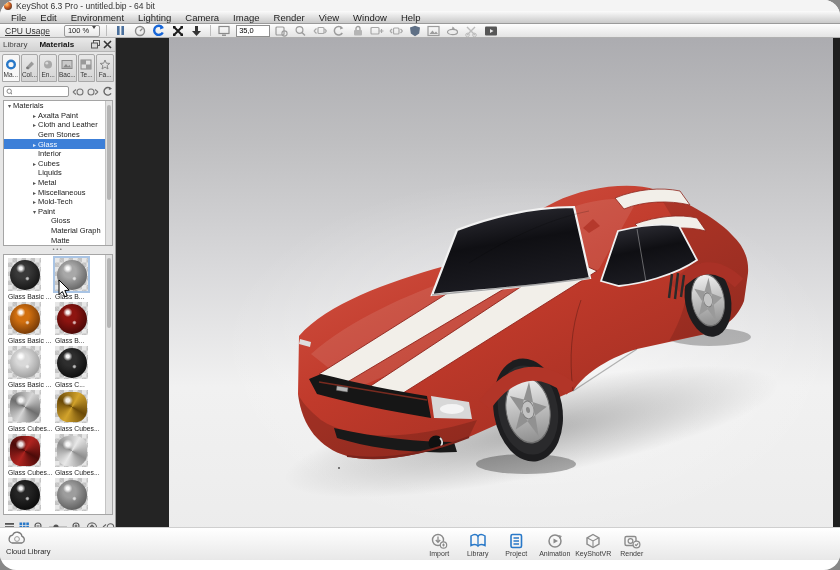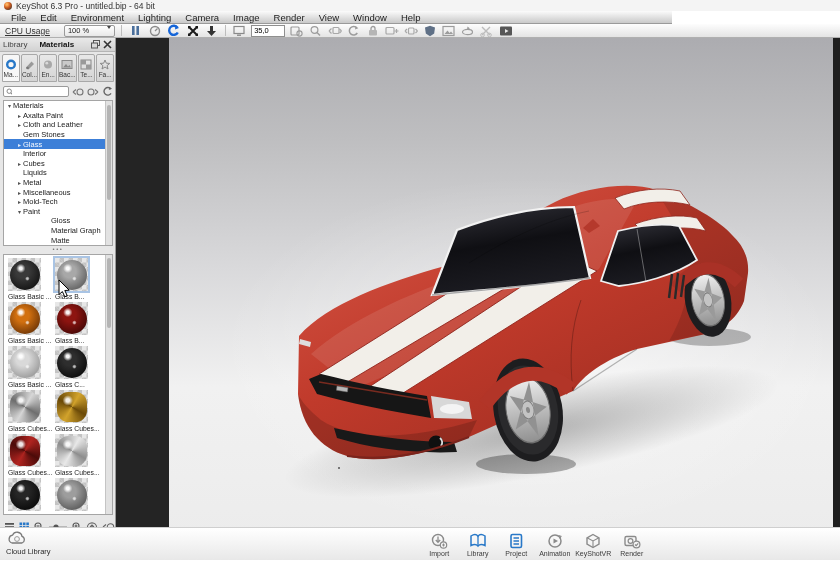--- a/index.html
+++ b/index.html
@@ -1,35 +1,35 @@
 <!DOCTYPE html>
 <html><head>
 <meta charset="utf-8">
 <style>
   html,body{margin:0;padding:0;background:#888;}
   .app{position:relative;width:840px;height:570px;background:#fff;overflow:hidden;
-       font-family:"Liberation Sans",sans-serif;color:#222;user-select:none;}
+       font-family:"Liberation Sans",sans-serif;color:#222;user-select:none;border-radius:16px;}
   
   .titlebar{position:absolute;left:0;top:0;width:840px;height:11px;background:#f4f4f4;
             display:flex;align-items:center;gap:4px;padding-left:4px;box-sizing:border-box;}
   .appicon{width:8px;height:8px;border-radius:50%;
            background:radial-gradient(circle at 35% 30%,#ffb25e 10%,#c8581e 45%,#37322e 90%);}
   .titletext{font-size:8.5px;color:#333;white-space:nowrap;}
   
-  .menubar{position:absolute;left:0;top:11px;width:672px;height:13px;
+  .menubar{position:absolute;left:0;top:11px;width:840px;height:13px;
            background:linear-gradient(#fbfbfb,#c9c9c9);border-bottom:1px solid #9a9a9a;
            display:flex;align-items:center;box-sizing:border-box;padding-left:4px;}
   .menubar span{font-size:9.5px;color:#1c1c1c;padding:0 7px;cursor:default;}
   
   .toolbar{position:absolute;left:0;top:24px;width:840px;height:14px;
            background:linear-gradient(#fdfdfd,#e4e4e4);border-bottom:1px solid #b0b0b0;
            display:flex;align-items:center;box-sizing:border-box;padding-left:5px;gap:4px;}
   .tb-label{font-size:8.5px;color:#333;margin-right:10px;text-decoration:underline;}
   .dropdown{display:flex;background:linear-gradient(#fff,#e8e8e8);
-            border:1px solid #9a9a9a;border-radius:2px;height:10px;padding:0 3px;gap:18px;}
+            border:1px solid #9a9a9a;border-radius:2px;height:10px;padding:0 3px;gap:3px;}
   .dropdown .dd-val{font-size:7.5px;color:#222;}
   .dd-arrow{width:0;height:0;border-left:2.5px solid transparent;border-right:2.5px solid transparent;
             border-top:3px solid #444;}
   .tsep{width:1px;height:11px;background:#bdbdbd;margin:0 2px;}
   .ti{display:block;}
   .tbtn{display:flex;align-items:center;justify-content:center;width:15px;height:13px;}
   .focal{width:28px;height:10px;border:1px solid #8f8f8f;background:#fff;font-size:7.5px;
          font-family:"Liberation Sans",sans-serif;padding:0 2px;}
   
   .workspace{position:absolute;left:0;top:38px;width:840px;height:499px;}
@@ -53,21 +53,21 @@
   .srow{position:absolute;left:3px;top:47px;width:110px;height:13px;display:flex;align-items:center;gap:3px;}
   .sbox{flex:1;height:11px;background:#fff;border:1px solid #9a9a9a;border-radius:2px;
         display:flex;align-items:center;padding:0 2px;gap:2px;box-sizing:border-box;}
   .sbox input{border:none;outline:none;width:100%;font-size:7px;background:transparent;}
   
   .tree{position:absolute;left:3px;top:62px;width:110px;height:146px;background:#fff;
         border:1px solid #a5a5a5;box-sizing:border-box;overflow:hidden;}
   .trow{display:flex;align-items:center;height:9.6px;font-size:7.5px;color:#1a1a1a;white-space:nowrap;}
   .trow .arr{width:7px;text-align:center;font-size:6px;color:#555;flex:0 0 7px;}
   .trow.lv0{padding-left:2px;}
-  .trow.lv1{padding-left:12px;}
+  .trow.lv1{padding-left:27px;}
   .trow.lv2{padding-left:40px;}
   .trow.sel{background:#3c7fd8;color:#f4f8ff;}
   .trow.sel .arr{color:#dde8f8;}
   .vscroll{position:absolute;right:0;top:0;width:6px;height:100%;background:#e2e2e2;border-left:1px solid #c4c4c4;}
   .vthumb{position:absolute;left:0.5px;width:4.5px;background:#b4b4b4;border-radius:2px;}
   .splitter{position:absolute;left:0;top:209px;width:116px;height:6px;text-align:center;
             font-size:6px;color:#777;letter-spacing:1.5px;line-height:5px;}
   
   .thumbs{position:absolute;left:3px;top:216px;width:110px;height:261px;background:#fff;
           border:1px solid #a5a5a5;box-sizing:border-box;overflow:hidden;}

